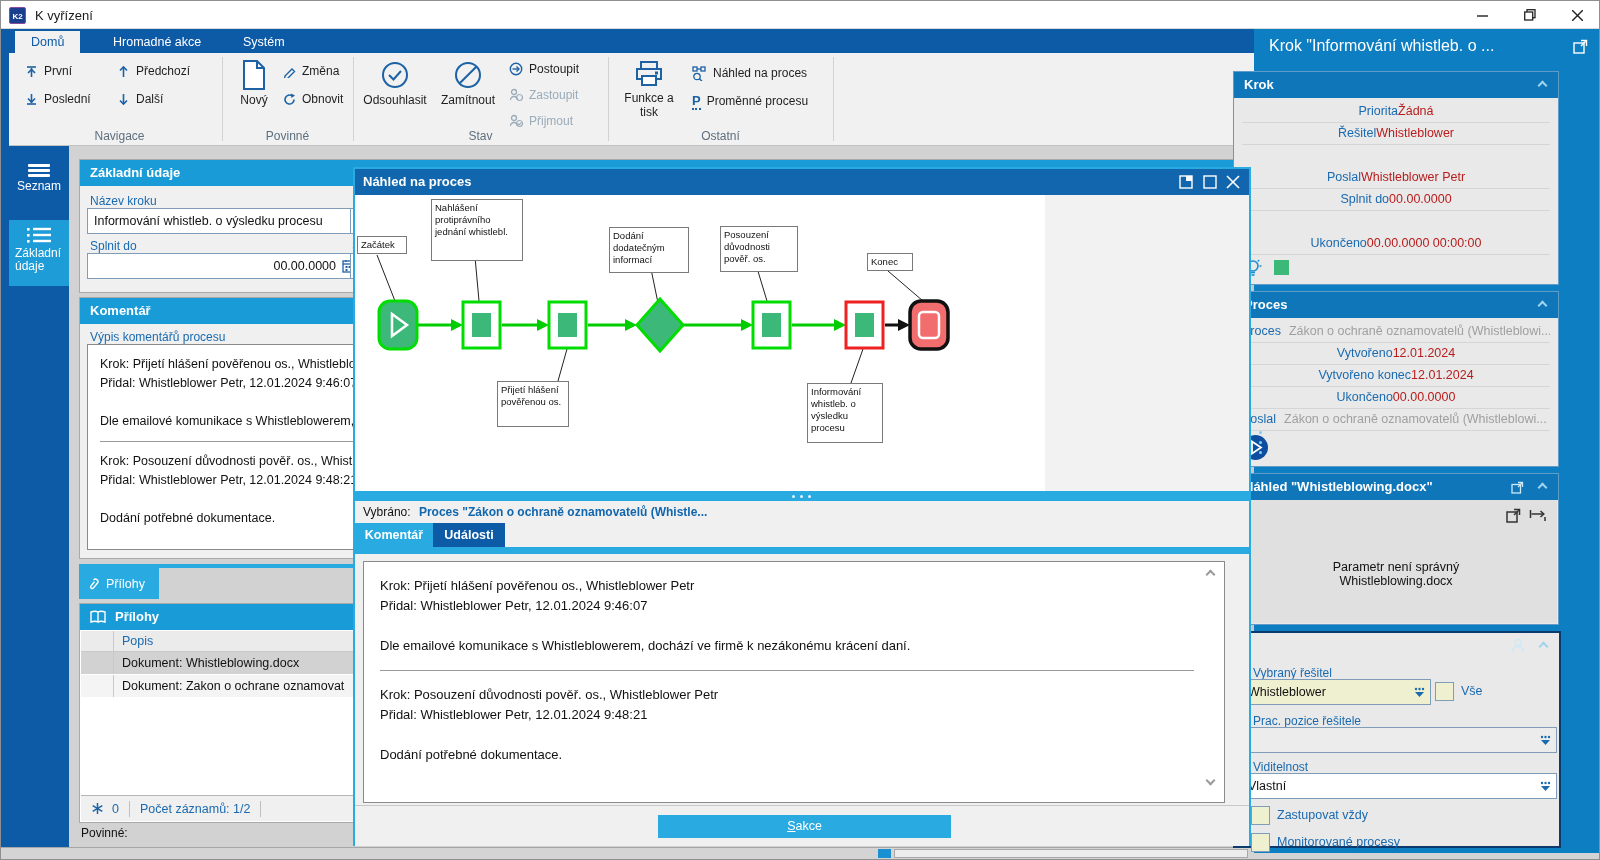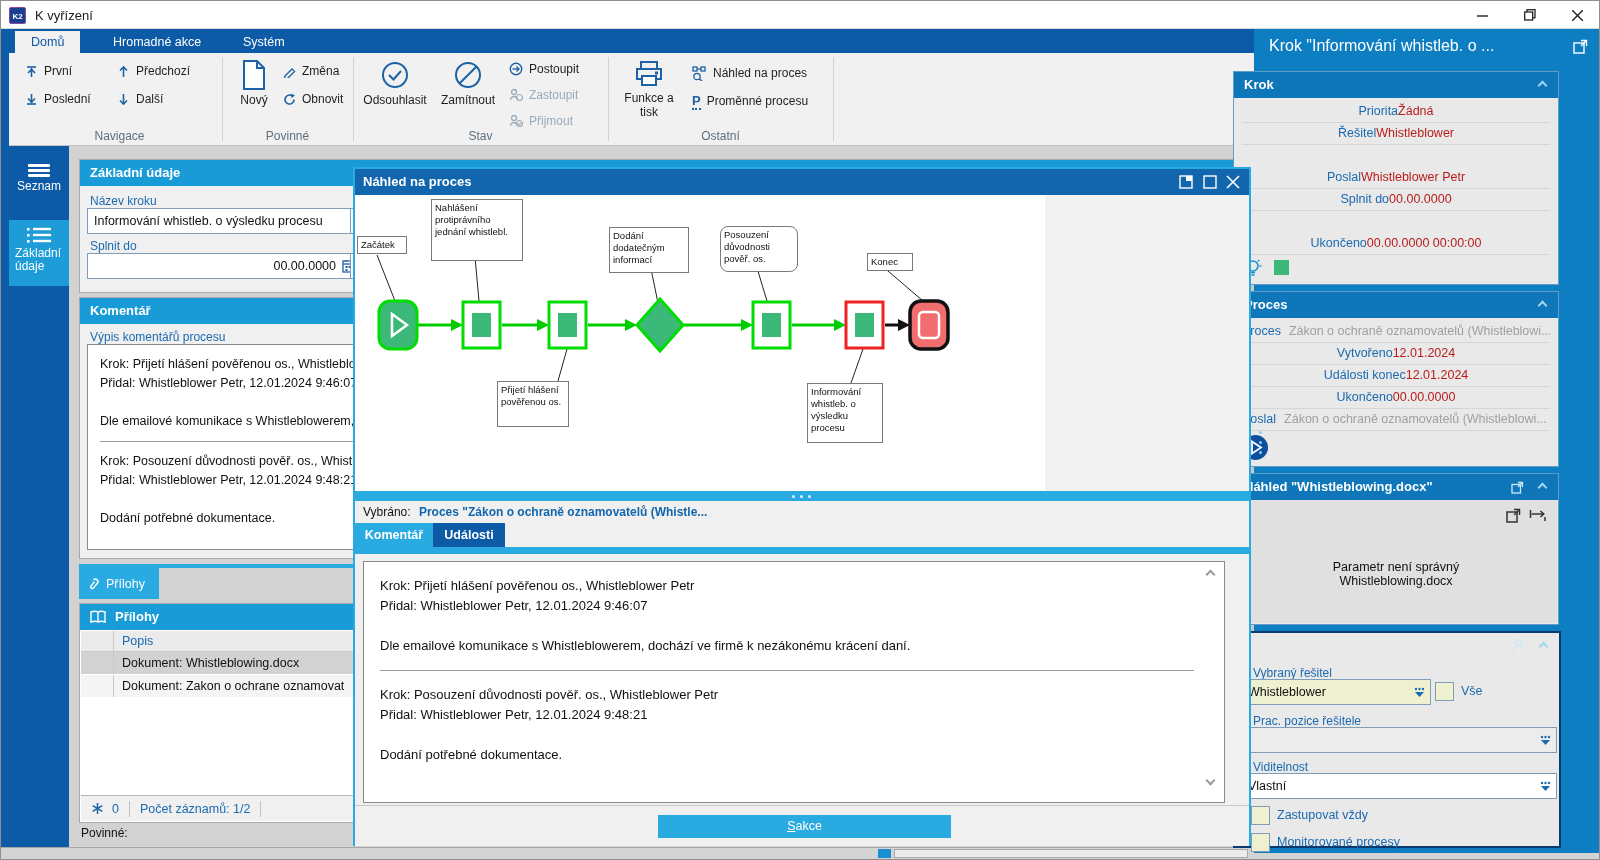--- a/index.html
+++ b/index.html
@@ -470,21 +470,21 @@
     <span class="chv abs" style="right:12px;top:10px;"></span>
     <div class="irow" style="top:28px;justify-content:flex-start;">
         <span class="lab">Proces</span>
         <span class="valgray">Zákon o ochraně oznamovatelů (Whistleblowi...</span>
       </div>
     <div class="irow" style="top:50px;">
         <span class="lab">Vytvořeno</span>
         <span class="val">12.01.2024</span>
       </div>
     <div class="irow" style="top:72px;">
-        <span class="lab">Události konec</span>
+        <span class="lab">Vytvořeno konec</span>
         <span class="val">12.01.2024</span>
       </div>
     <div class="irow" style="top:94px;">
         <span class="lab">Ukončeno</span>
         <span class="val">00.00.0000</span>
       </div>
     <div class="irow" style="top:116px;justify-content:flex-start;">
         <span class="lab">Poslal</span>
         <span class="valgray">Zákon o ochraně oznamovatelů (Whistleblowi...</span>
       </div>
@@ -648,21 +648,21 @@
         </g>
         <g>
           <rect x="555" y="106" width="38" height="48" rx="11" fill="#f26d6d" stroke="#111" stroke-width="3.5"></rect>
           <rect x="564" y="117" width="20" height="26" rx="4" fill="none" stroke="#fff" stroke-width="2.5"></rect>
         </g>
       </svg>
 
       <div class="callout" style="left:2px;top:41px;width:42px;">Začátek</div>
       <div class="callout" style="left:76px;top:4px;width:84px;height:56px;">Nahlášení protiprávního jednání whistlebl.</div>
       <div class="callout" style="left:254px;top:32px;width:72px;height:40px;">Dodání dodatečným informací</div>
-      <div class="callout" style="left:365px;top:31px;width:70px;height:40px;border-radius:8px;">Posouzení důvodnosti pověř. os.</div>
+      <div class="callout" style="left:365px;top:31px;width:70px;height:40px;">Posouzení důvodnosti pověř. os.</div>
       <div class="callout" style="left:512px;top:58px;width:38px;">Konec</div>
       <div class="callout" style="left:142px;top:186px;width:64px;height:40px;">Přijetí hlášení pověřenou os.</div>
       <div class="callout" style="left:452px;top:188px;width:68px;height:54px;">Informování whistleb. o výsledku procesu</div>
     </div>
 
     <div id="msplit" class="abs">
       <div class="dot3" style="left:437px;top:3.5px;"></div>
         <div class="dot3" style="left:445px;top:3.5px;"></div>
         <div class="dot3" style="left:453px;top:3.5px;"></div>
     </div>

